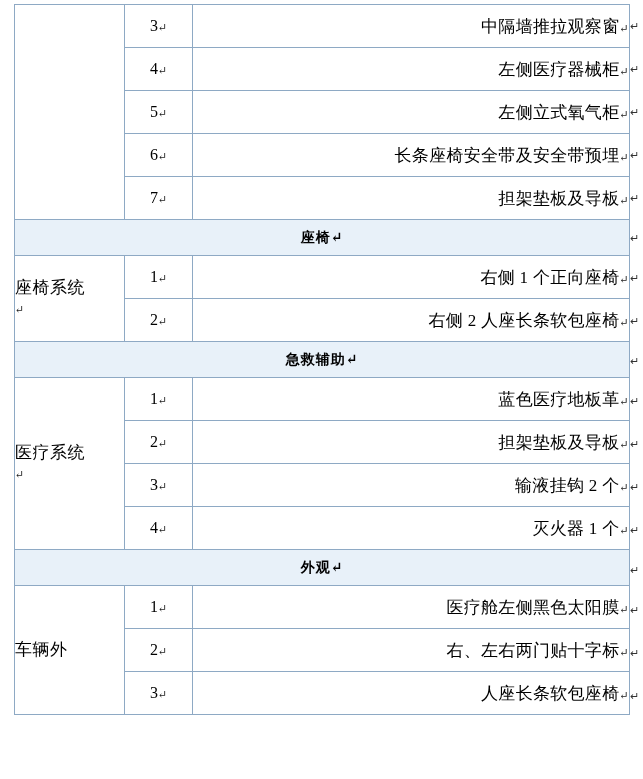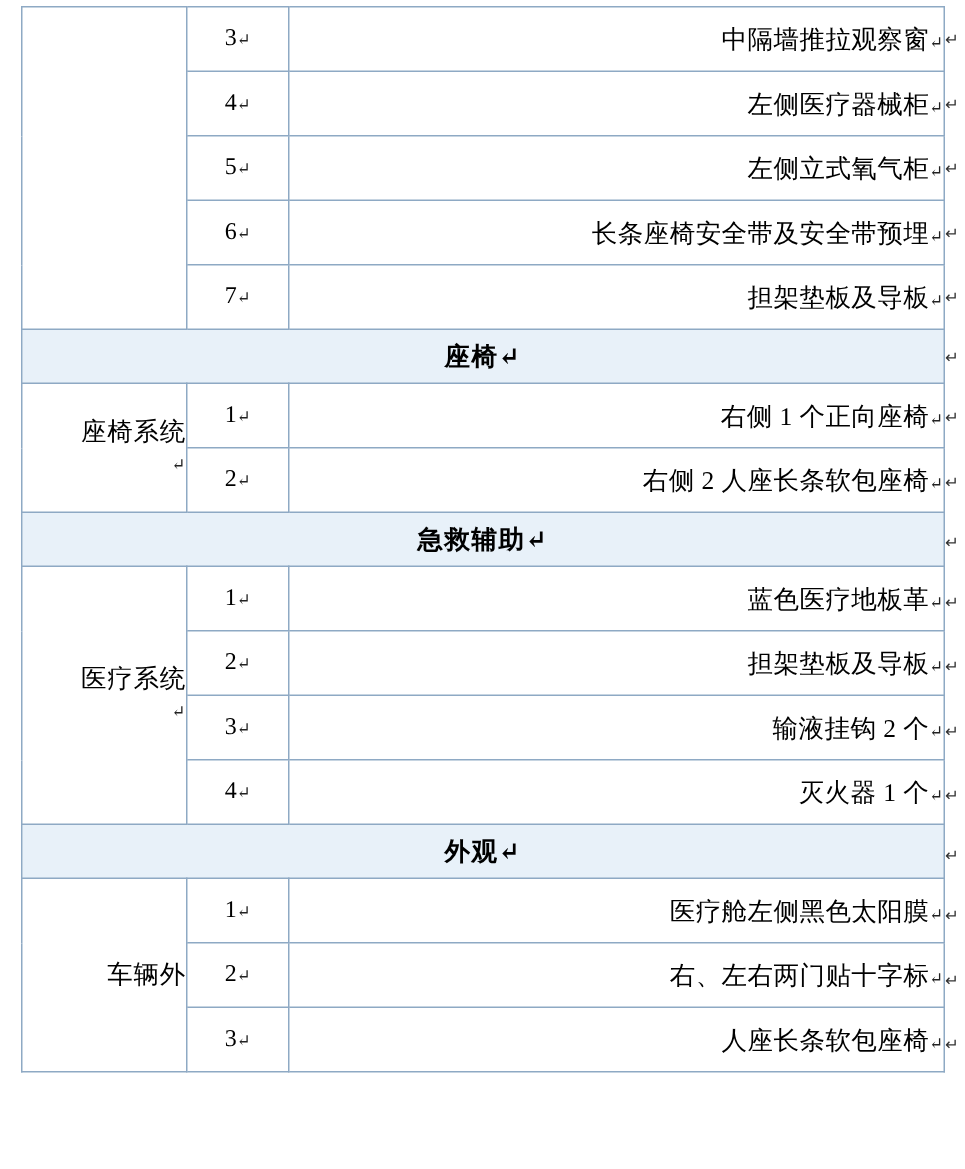--- a/index.html
+++ b/index.html
@@ -33,21 +33,21 @@
     vertical-align: middle;
     height: 43px;
     box-sizing: border-box;
   }
   
   col.c1 { width: 110px; }
   col.c2 { width: 68px; }
   col.c3 { width: 437px; }
 
   .cell-cat {
-    text-align: right;
+    text-align: left;
     font-size: 17px;
     letter-spacing: 0.5px;
   }
   .cell-num {
     text-align: center;
     font-size: 16px;
   }
   .cell-num .mark {
     font-size: 11px;
     vertical-align: baseline;
@@ -64,21 +64,21 @@
     color: #222;
   }
   .cell-cat .mark {
     font-size: 11px;
     color: #222;
   }
   tr.section td {
     background: #e8f1f9;
     text-align: center;
     font-weight: bold;
-    font-size: 17px;
+    font-size: 14px;
     height: 36px;
     letter-spacing: 1px;
   }
   
   .edge-marks {
     position: absolute;
     top: 4px;
     left: 630px;
     width: 12px;
     height: 775px;

